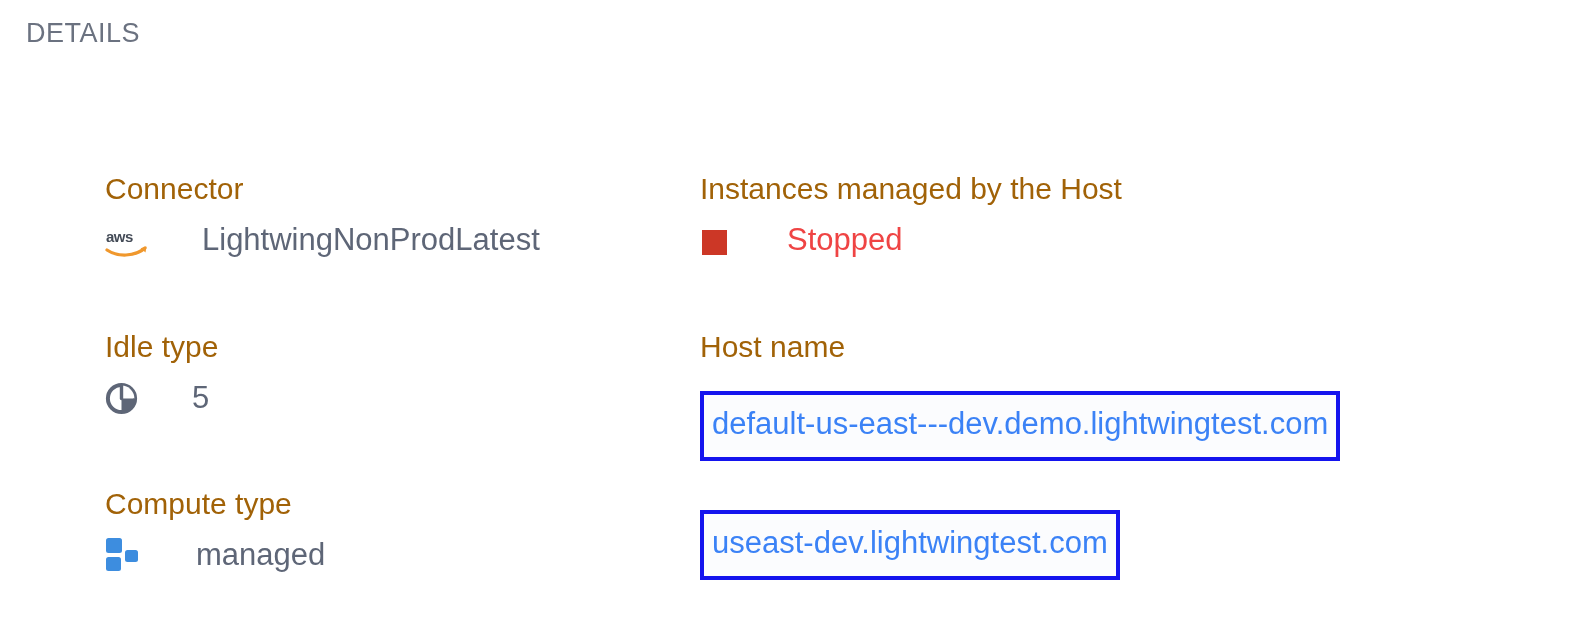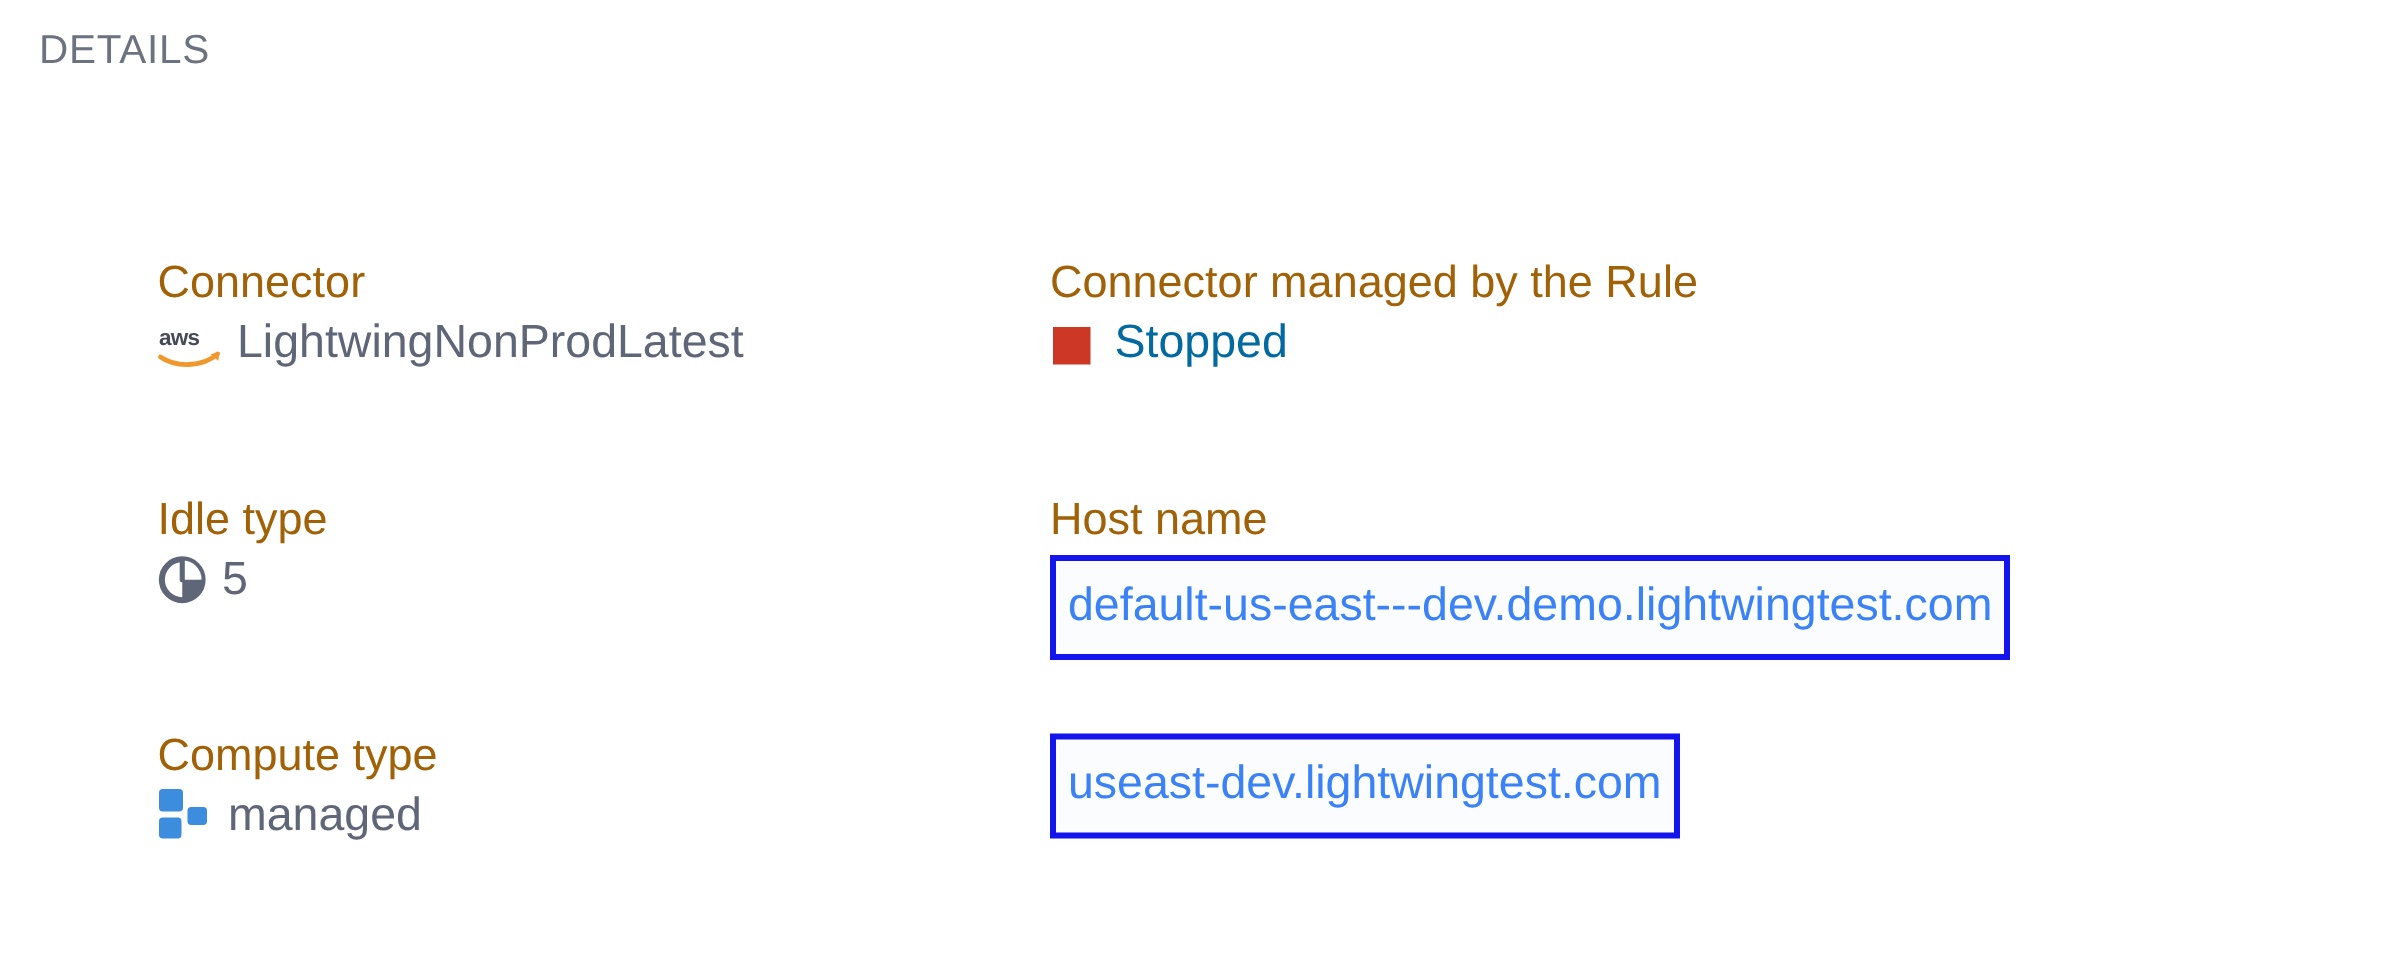--- a/index.html
+++ b/index.html
@@ -48,27 +48,29 @@
   .row-2 { top: 315px; }
 
   .field-label {
     font-size: 30px;
     color: #a16207;
     font-weight: 400;
     line-height: 38px;
     white-space: nowrap;
   }
   .field-value {
+    margin-top: 12px;
     display: flex;
     align-items: center;
     font-size: 31px;
     color: #5e6677;
     font-weight: 400;
     line-height: 40px;
     white-space: nowrap;
+    gap: 44px;
   }
 
   
   .aws-icon {
     width: 44px;
     height: 34px;
     flex: 0 0 auto;
     margin-right: 9px;
     position: relative;
     top: 2px;
@@ -104,34 +106,34 @@
     width: 25px;
     height: 25px;
     background: #cc3726;
     flex: 0 0 auto;
     margin-left: 2px;
     margin-right: 16px;
     position: relative;
     top: 2px;
   }
   .status-text {
-    color: #0369a1;
+    color: #ef4444;
     white-space: nowrap;
   }
 
   
   .link-box {
     display: inline-block;
     border: 4px solid #1414ee;
     background: #fbfcfe;
     color: #3b82f6;
     font-size: 31px;
     line-height: 40px;
     padding: 9px 8px 13px 8px;
-    margin-top: 4px;
+    margin-top: 25px;
     white-space: nowrap;
     box-sizing: border-box;
   }
 </style>
 </head>
 <body>
 
 <div class="section-title">DETAILS</div>
 
 <div class="details-grid">
@@ -180,21 +182,21 @@
         </span>
         <span>managed</span>
       </div>
     </div>
 
   </div>
 
   <div class="detail-col col-right">
 
     <div class="field row-0">
-      <div class="field-label">Connector managed by the Rule</div>
+      <div class="field-label">Instances managed by the Host</div>
       <div class="field-value instances-row">
         <span class="status-swatch"></span>
         <span class="status-text">Stopped</span>
       </div>
     </div>
 
     <div class="field row-1">
       <div class="field-label">Host name</div>
       <div class="link-box">default-us-east---dev.demo.lightwingtest.com</div>
     </div>

